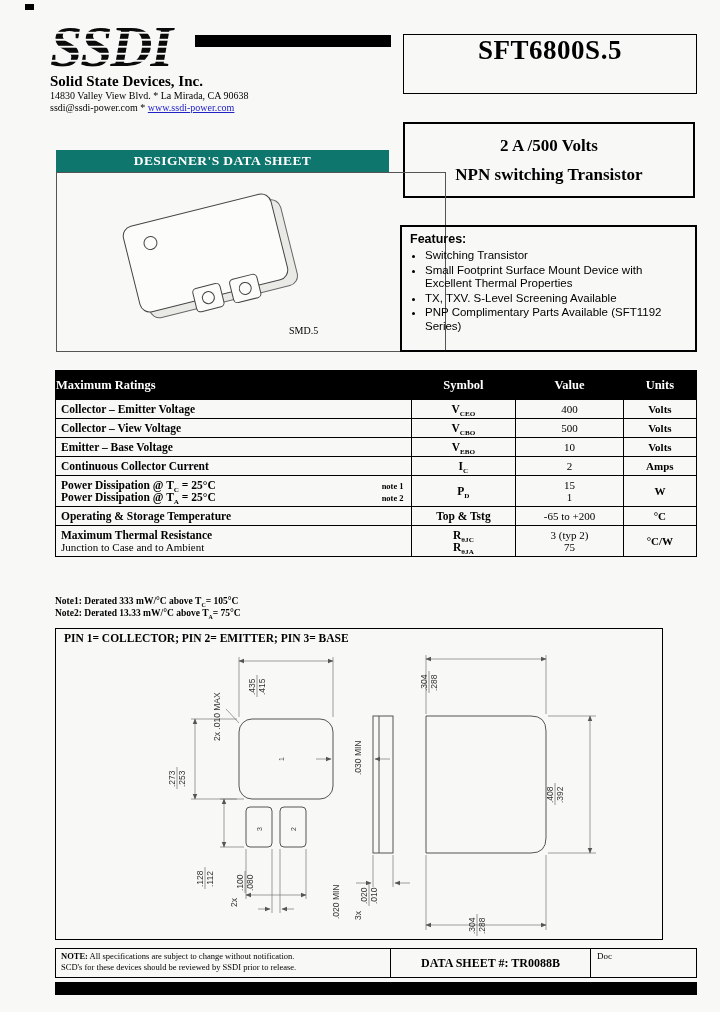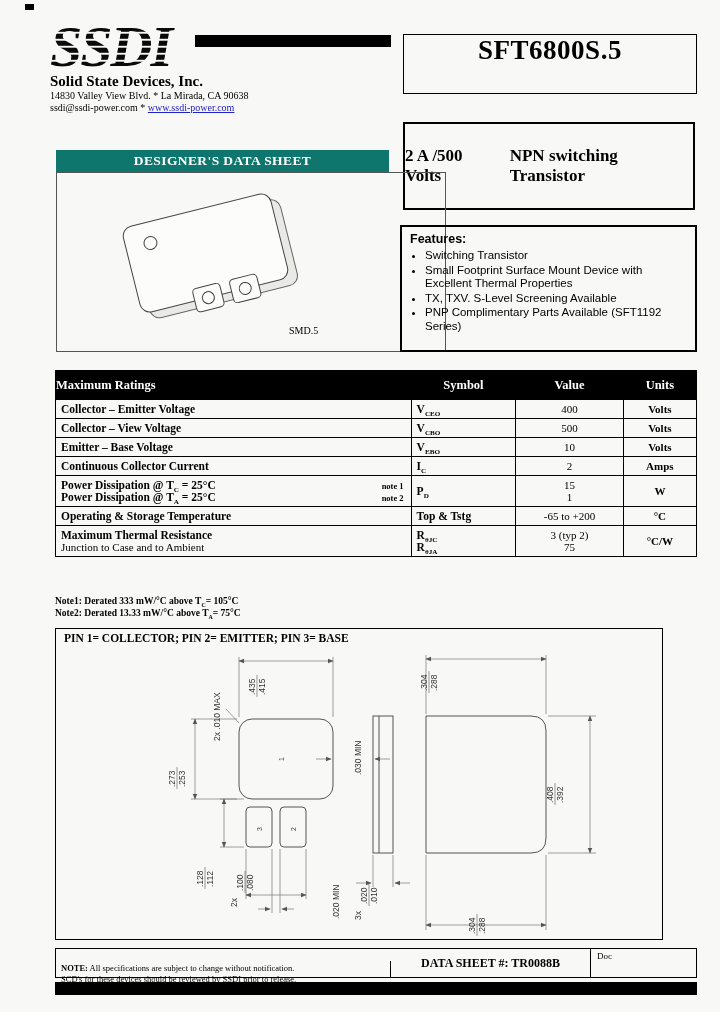--- a/index.html
+++ b/index.html
@@ -7,54 +7,54 @@
   .corner-mark{position:absolute;left:25px;top:4px;width:9px;height:6px;background:#000;}
 
   
   .logo-block{position:absolute;left:50px;top:20px;width:345px;}
   .logo-svg{display:block;}
   .company{font-size:15px;font-weight:bold;margin-top:1px;}
   .addr{font-size:10px;line-height:11.5px;}
   .weblink{color:#2121c8;text-decoration:underline;cursor:pointer;}
 
   .part-box{position:absolute;left:403px;top:34px;width:292px;height:58px;border:1.5px solid #000;display:flex;align-items:flex-start;justify-content:center;font-size:27px;font-weight:bold;letter-spacing:.5px;}
-  .title-box{position:absolute;left:403px;top:122px;width:292px;height:88px;border:2.5px solid #000;display:flex;flex-direction:row;align-items:center;justify-content:center;gap:9px;font-size:17px;font-weight:bold;box-sizing:border-box;}
+  .title-box{position:absolute;left:403px;top:122px;width:292px;height:76px;border:2.5px solid #000;display:flex;flex-direction:column;align-items:center;justify-content:center;gap:9px;font-size:17px;font-weight:bold;box-sizing:border-box;}
   .banner{position:absolute;left:56px;top:150px;width:333px;height:22px;background:#0f766e;color:#fff;display:flex;align-items:center;justify-content:center;font-size:13.5px;font-weight:bold;letter-spacing:.4px;}
   .package-box{position:absolute;left:56px;top:172px;width:390px;height:180px;border:1px solid #555;box-sizing:border-box;}
   .pkg{position:absolute;left:35px;top:8px;}
   .smd-label{position:absolute;left:232px;top:152px;font-size:10px;}
 
   .features-box{position:absolute;left:400px;top:225px;width:297px;height:127px;border:2px solid #000;padding:5px 8px;box-sizing:border-box;font-family:"Liberation Sans",sans-serif;}
   .features-title{font-size:12.5px;font-weight:bold;margin-bottom:3px;}
   .features-box ul{margin:0;padding-left:15px;font-size:11.5px;line-height:13.5px;}
   .features-box li{margin-bottom:1px;}
 
   
   .ratings{position:absolute;left:55px;top:370px;width:642px;border-collapse:collapse;}
   .ratings th,.ratings td{border:1px solid #000;padding:3px 5px;}
   .ratings thead th{background:#000;color:#fff;font-size:12.5px;height:22px;font-weight:bold;}
   th.c1{text-align:left;padding-left:0;width:372px;}
   th.c2{width:98px;} th.c3{width:102px;} th.c4{width:65px;}
   td.c1{font-weight:bold;font-size:11.5px;text-align:left;}
-  td.c2{font-weight:bold;font-size:11.5px;}
+  td.c2{text-align:center;font-weight:bold;font-size:11.5px;}
   td.c3{text-align:center;font-size:11px;font-weight:normal;}
   td.c4{text-align:center;font-weight:bold;font-size:11px;}
   sub{font-size:.62em;line-height:0;}
   .lineflex{display:flex;justify-content:space-between;align-items:flex-end;}
   .noteref{font-size:8.5px;font-weight:bold;padding-right:2px;}
   .subline{font-weight:normal;font-size:11px;}
 
   .notes{position:absolute;left:55px;top:595px;font-size:9.5px;font-weight:bold;line-height:12px;}
 
   .drawing-box{position:absolute;left:55px;top:628px;width:608px;height:312px;border:1.5px solid #000;box-sizing:border-box;}
   .pin-note{position:absolute;left:8px;top:3px;font-size:11.5px;font-weight:bold;}
   .mech{position:absolute;left:0;top:18px;}
 
   .footer{position:absolute;left:55px;top:948px;width:642px;height:30px;border:1px solid #000;display:flex;box-sizing:border-box;}
-  .f1{width:335px;border-right:1px solid #000;padding:2px 5px;font-size:8.5px;line-height:10.5px;box-sizing:border-box;margin-top:12px;}
+  .f1{width:335px;border-right:1px solid #000;padding:2px 5px;font-size:8.5px;line-height:10.5px;box-sizing:border-box;}
   .f2{width:200px;border-right:1px solid #000;display:flex;align-items:center;justify-content:center;font-size:12px;font-weight:bold;box-sizing:border-box;}
   .f3{flex:1;font-size:9px;padding:2px 6px;box-sizing:border-box;}
   .endbar{position:absolute;left:55px;top:982px;width:642px;height:13px;background:#000;}
 </style>
 </head>
 <body>
 
 <div class="page">
   <div class="corner-mark"></div>
 

